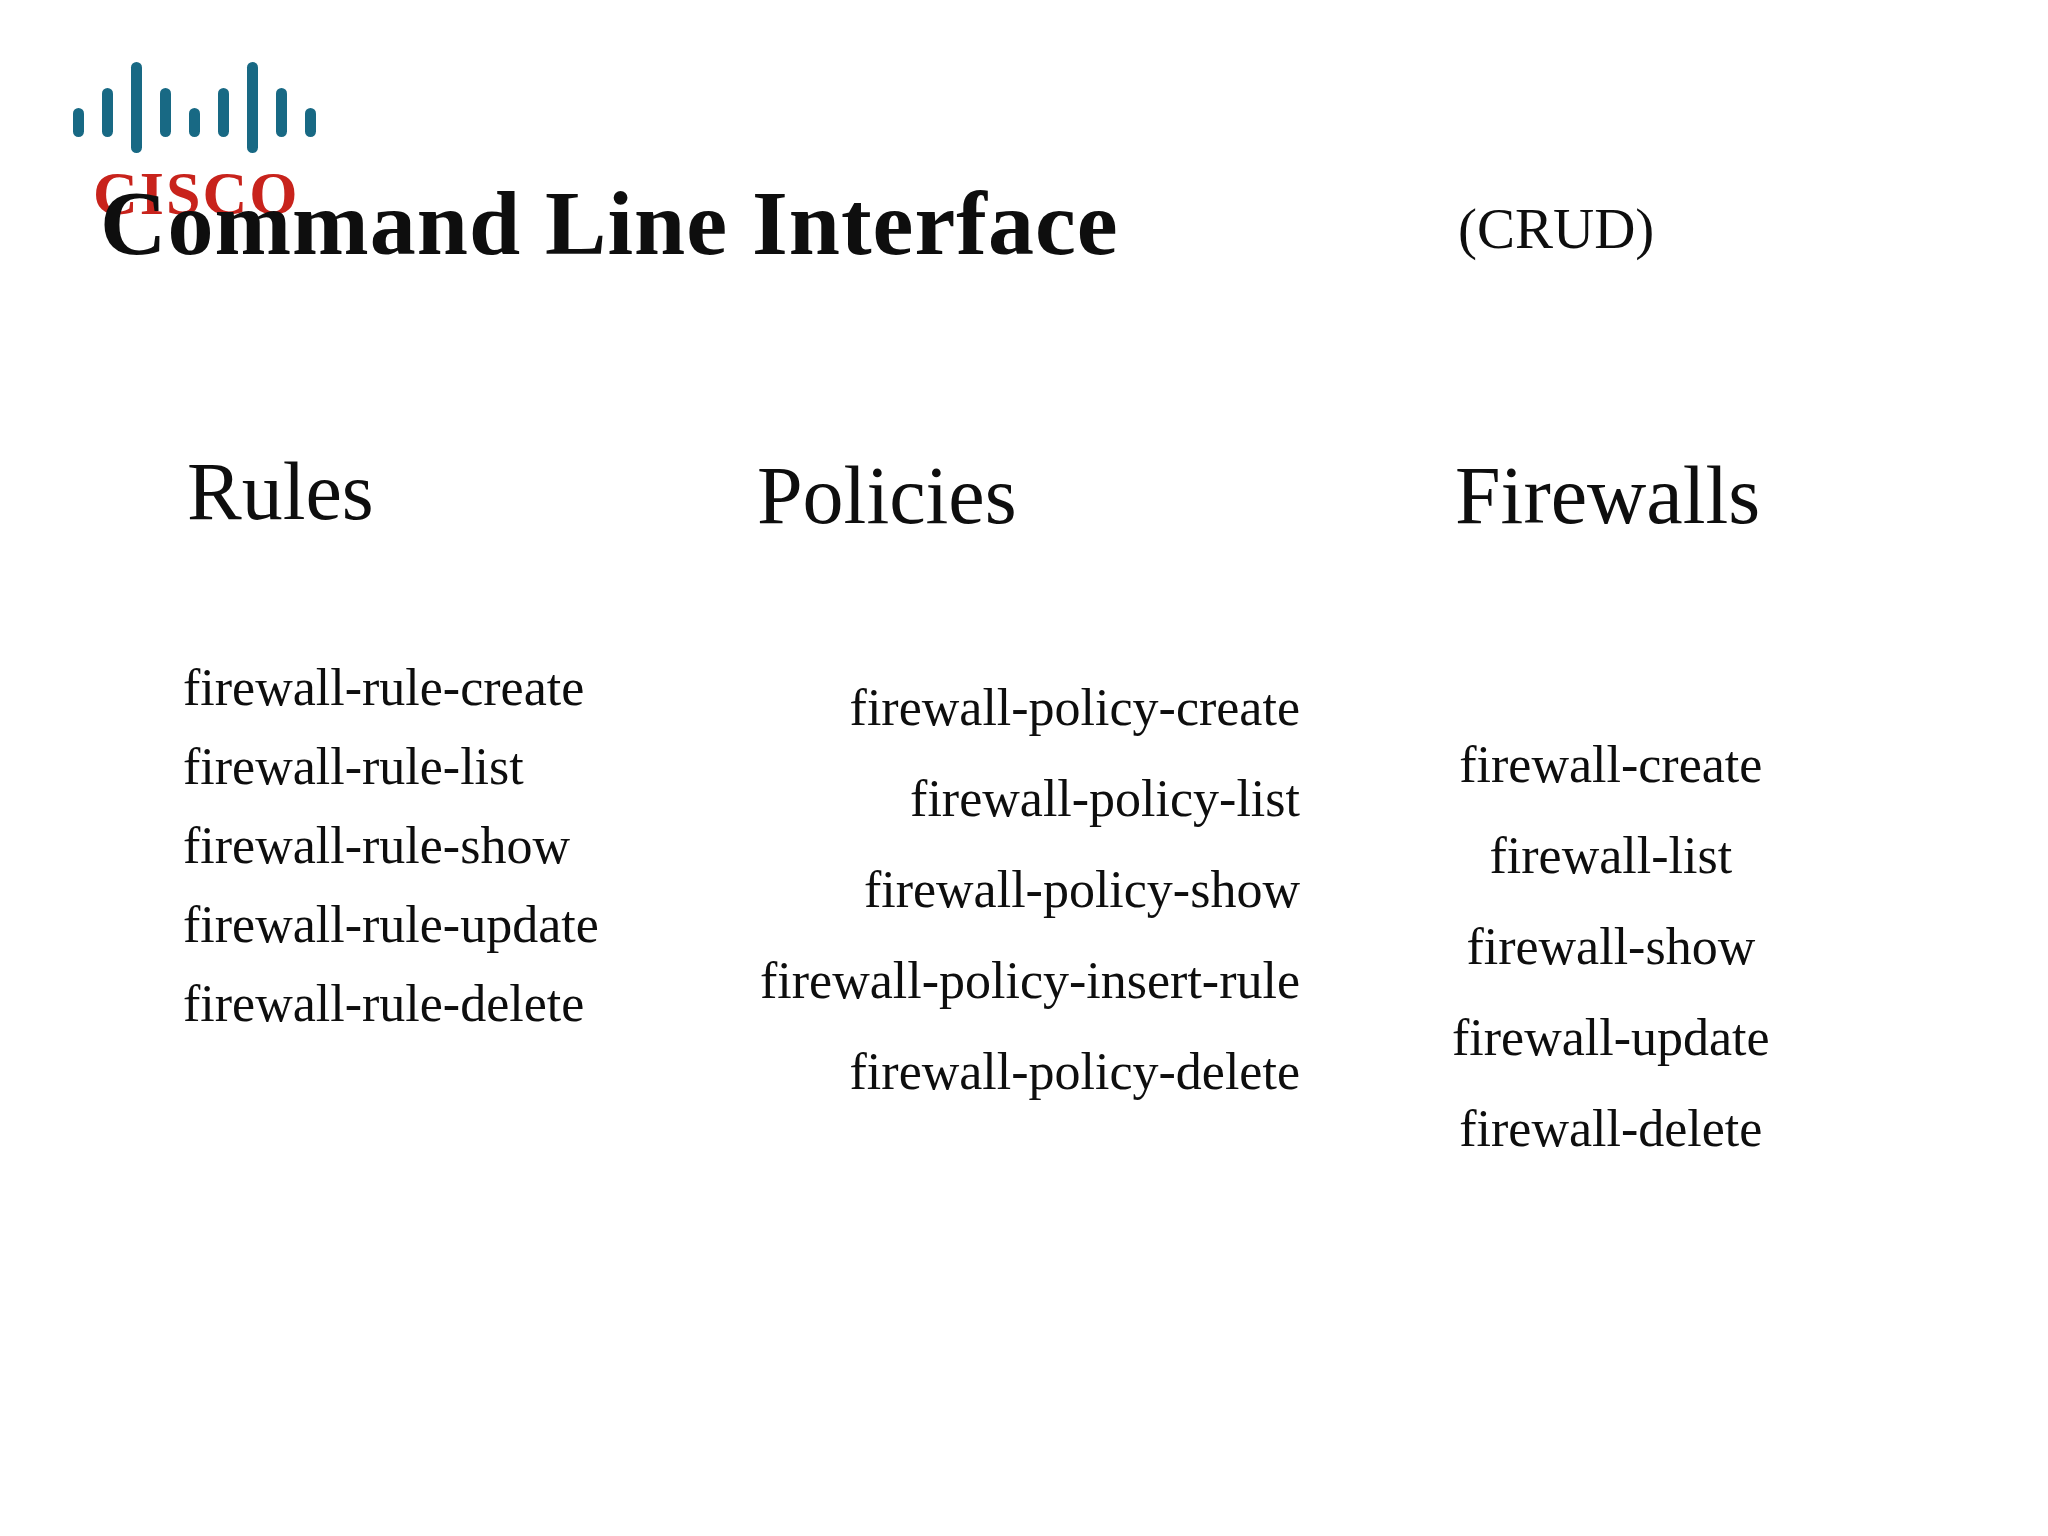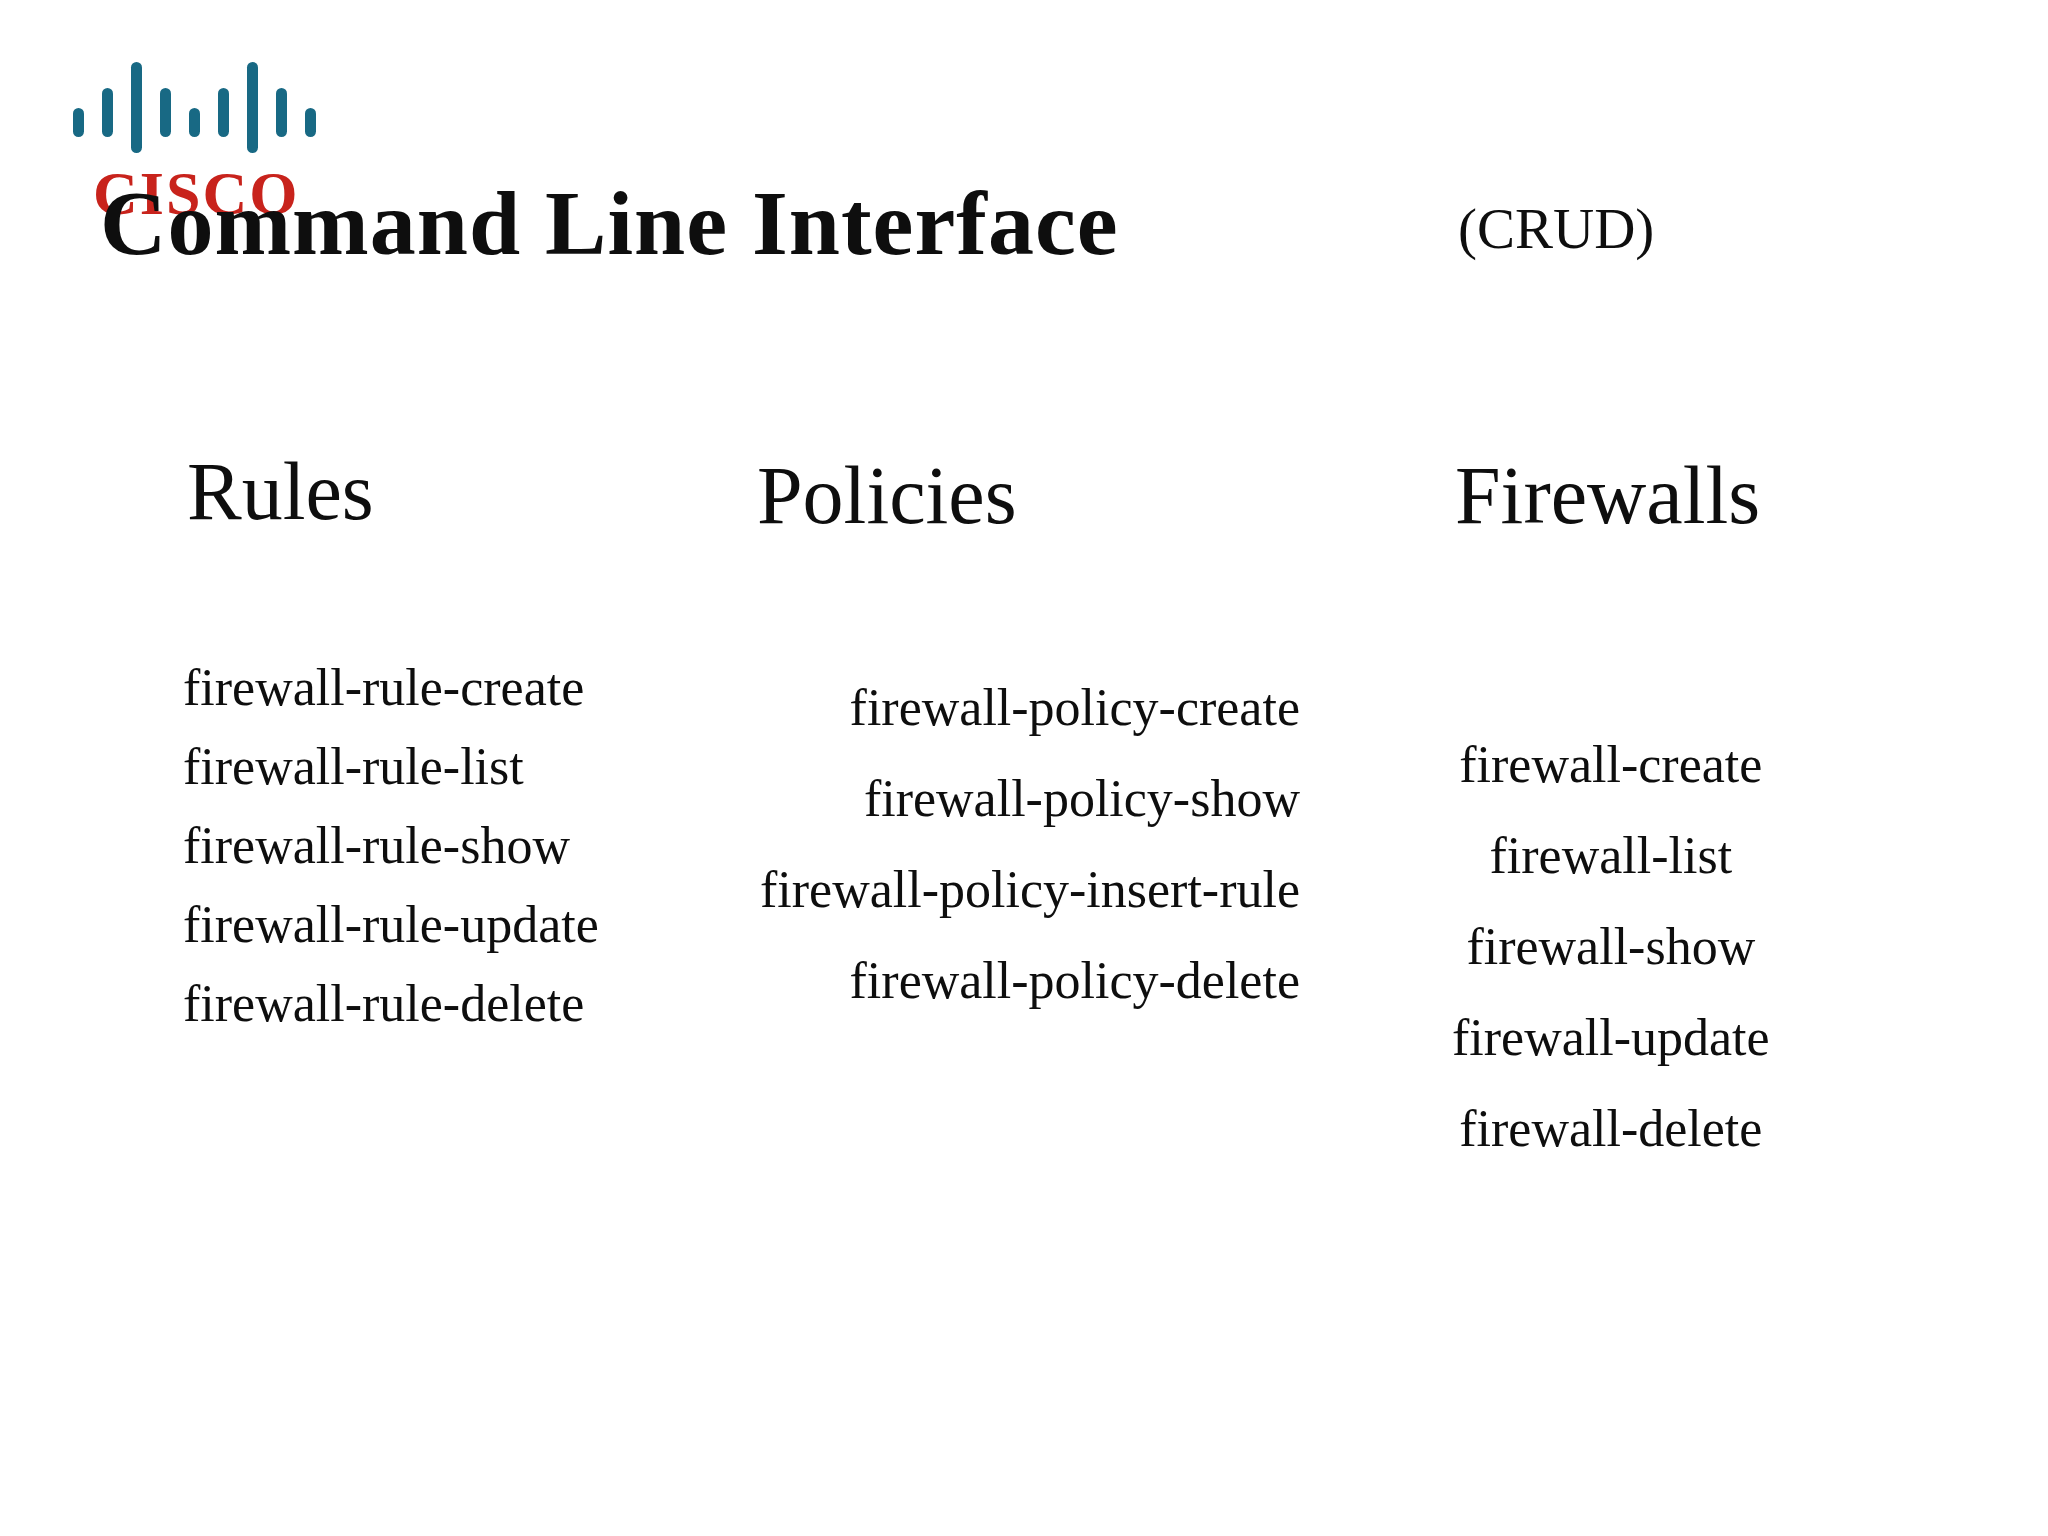--- a/index.html
+++ b/index.html
@@ -79,20 +79,21 @@
     <li>firewall-rule-create</li>
     <li>firewall-rule-list</li>
     <li>firewall-rule-show</li>
     <li>firewall-rule-update</li>
     <li>firewall-rule-delete</li>
   </ul>
 
   <h2 class="col-heading heading-policies">Policies</h2>
   <ul class="cmd-list list-policies">
     <li>firewall-policy-create</li>
+    <li>firewall-policy-list</li>
     <li>firewall-policy-show</li>
     <li>firewall-policy-insert-rule</li>
     <li>firewall-policy-delete</li>
   </ul>
 
   <h2 class="col-heading heading-firewalls">Firewalls</h2>
   <ul class="cmd-list list-firewalls">
     <li>firewall-create</li>
     <li>firewall-list</li>
     <li>firewall-show</li>

